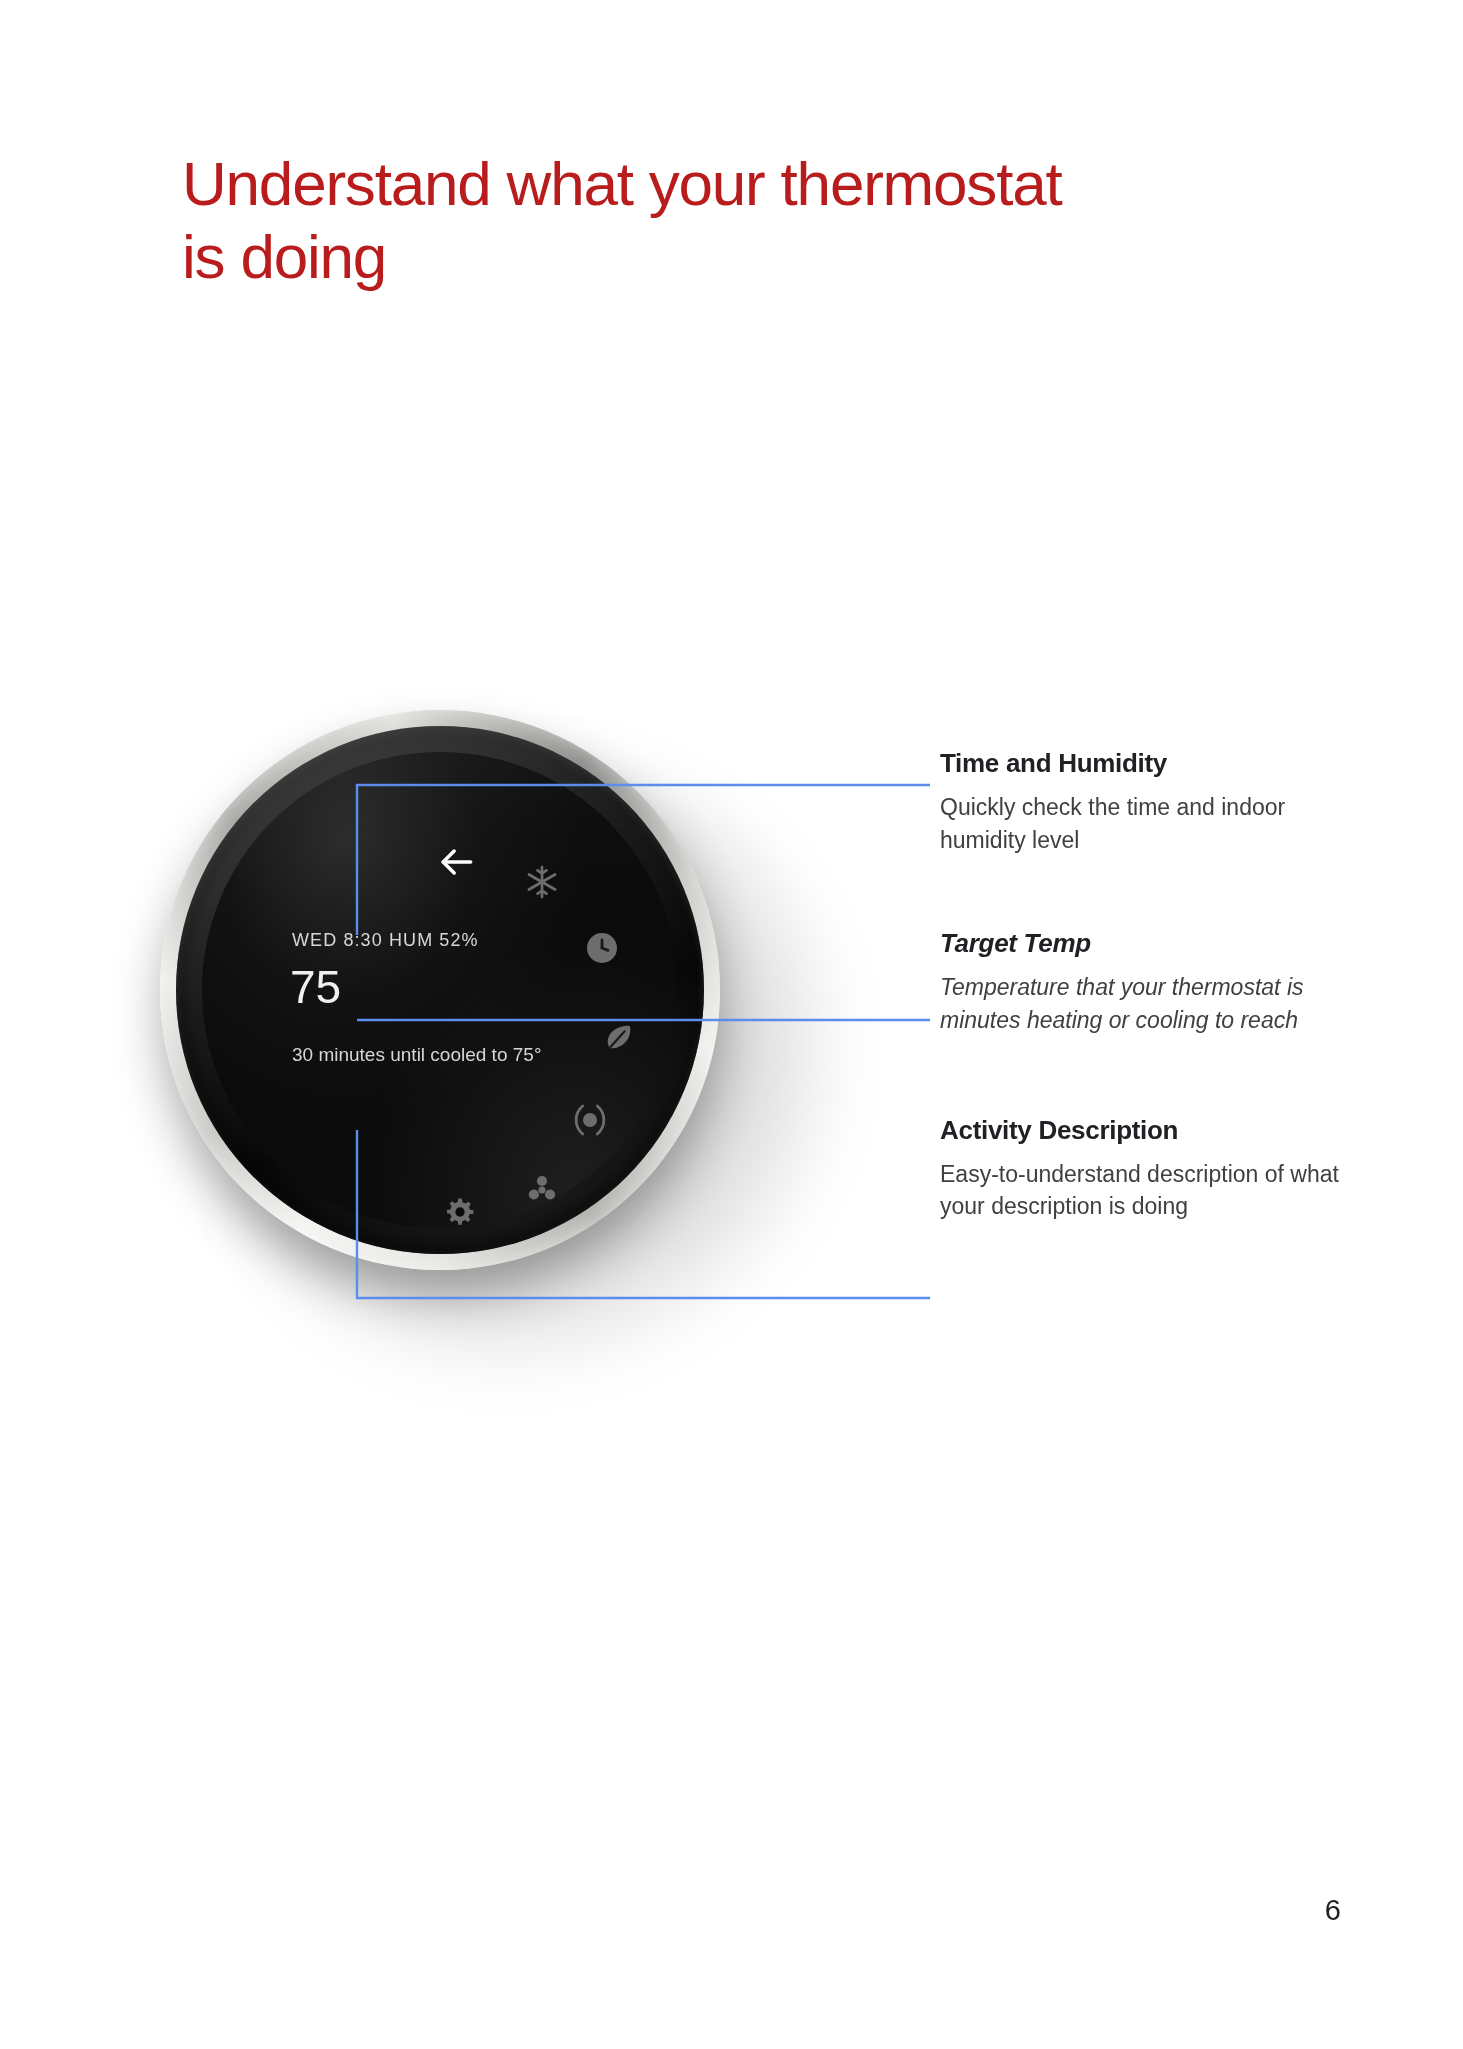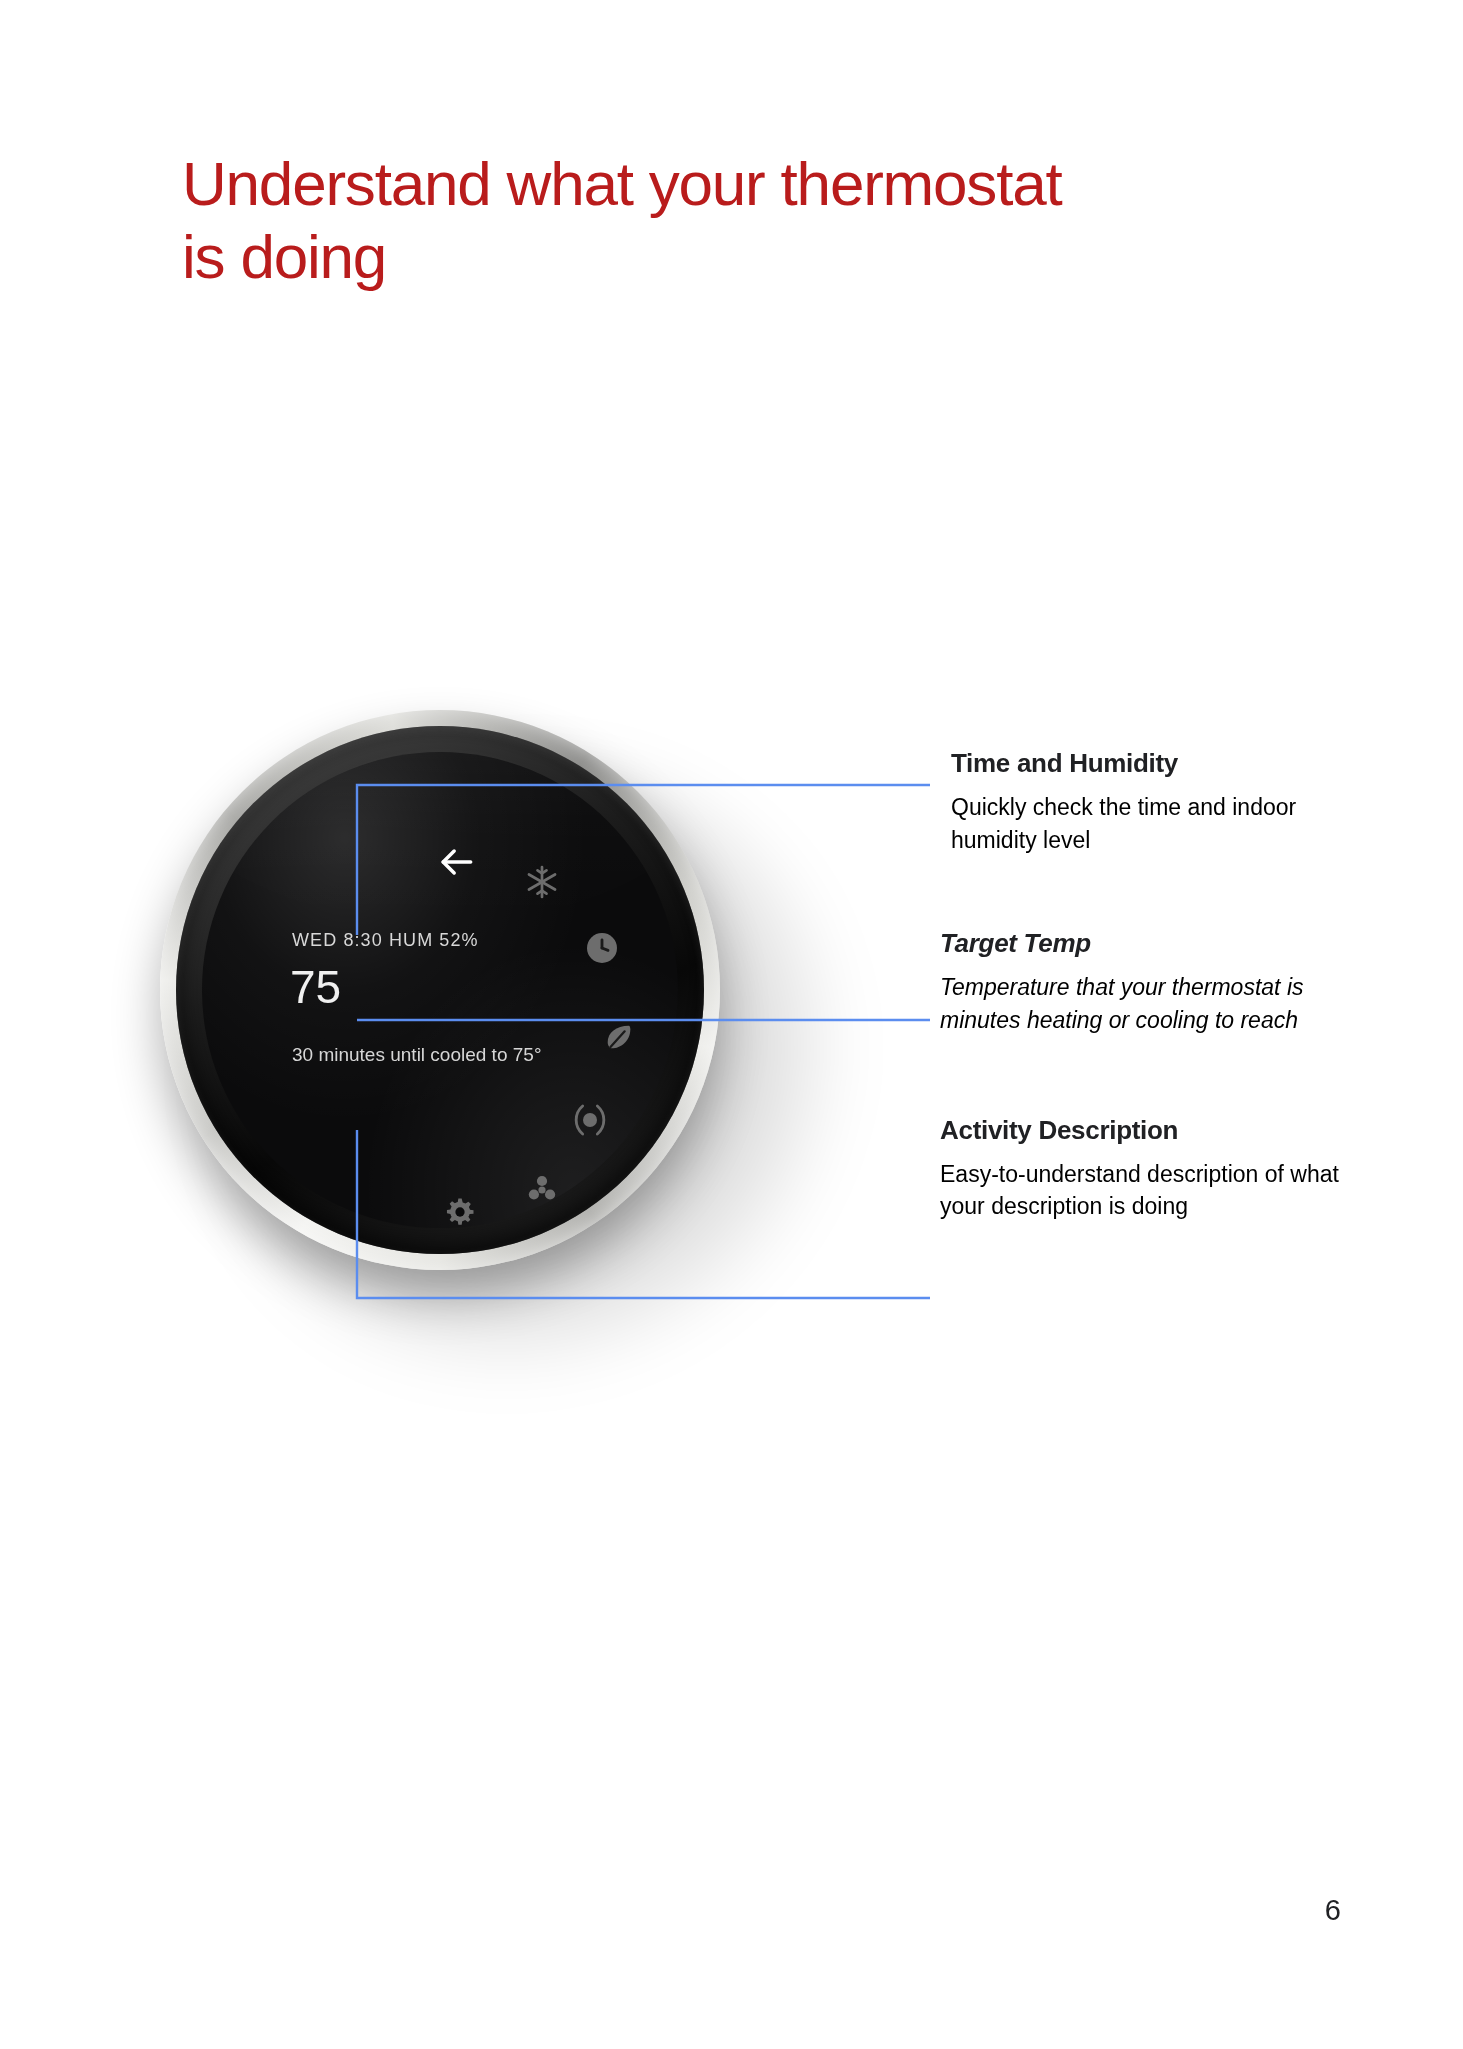--- a/index.html
+++ b/index.html
@@ -184,23 +184,23 @@
   .annotation-title {
     font-size: 26px;
     font-weight: 700;
     color: #202124;
     letter-spacing: -0.3px;
     margin-bottom: 12px;
   }
   .annotation-body {
     font-size: 23px;
     line-height: 1.42;
-    color: #000000;
-  }
-  .ann-0 { margin-bottom: 72px; margin-left: 11px; }
+    color: #404040;
+  }
+  .ann-0 { margin-bottom: 72px; }
   .ann-1 { margin-bottom: 78px; font-style: italic; }
 
   .page-number {
     position: absolute;
     right: 122px;
     bottom: 122px;
     font-size: 29px;
     color: #202124;
   }
 </style>

